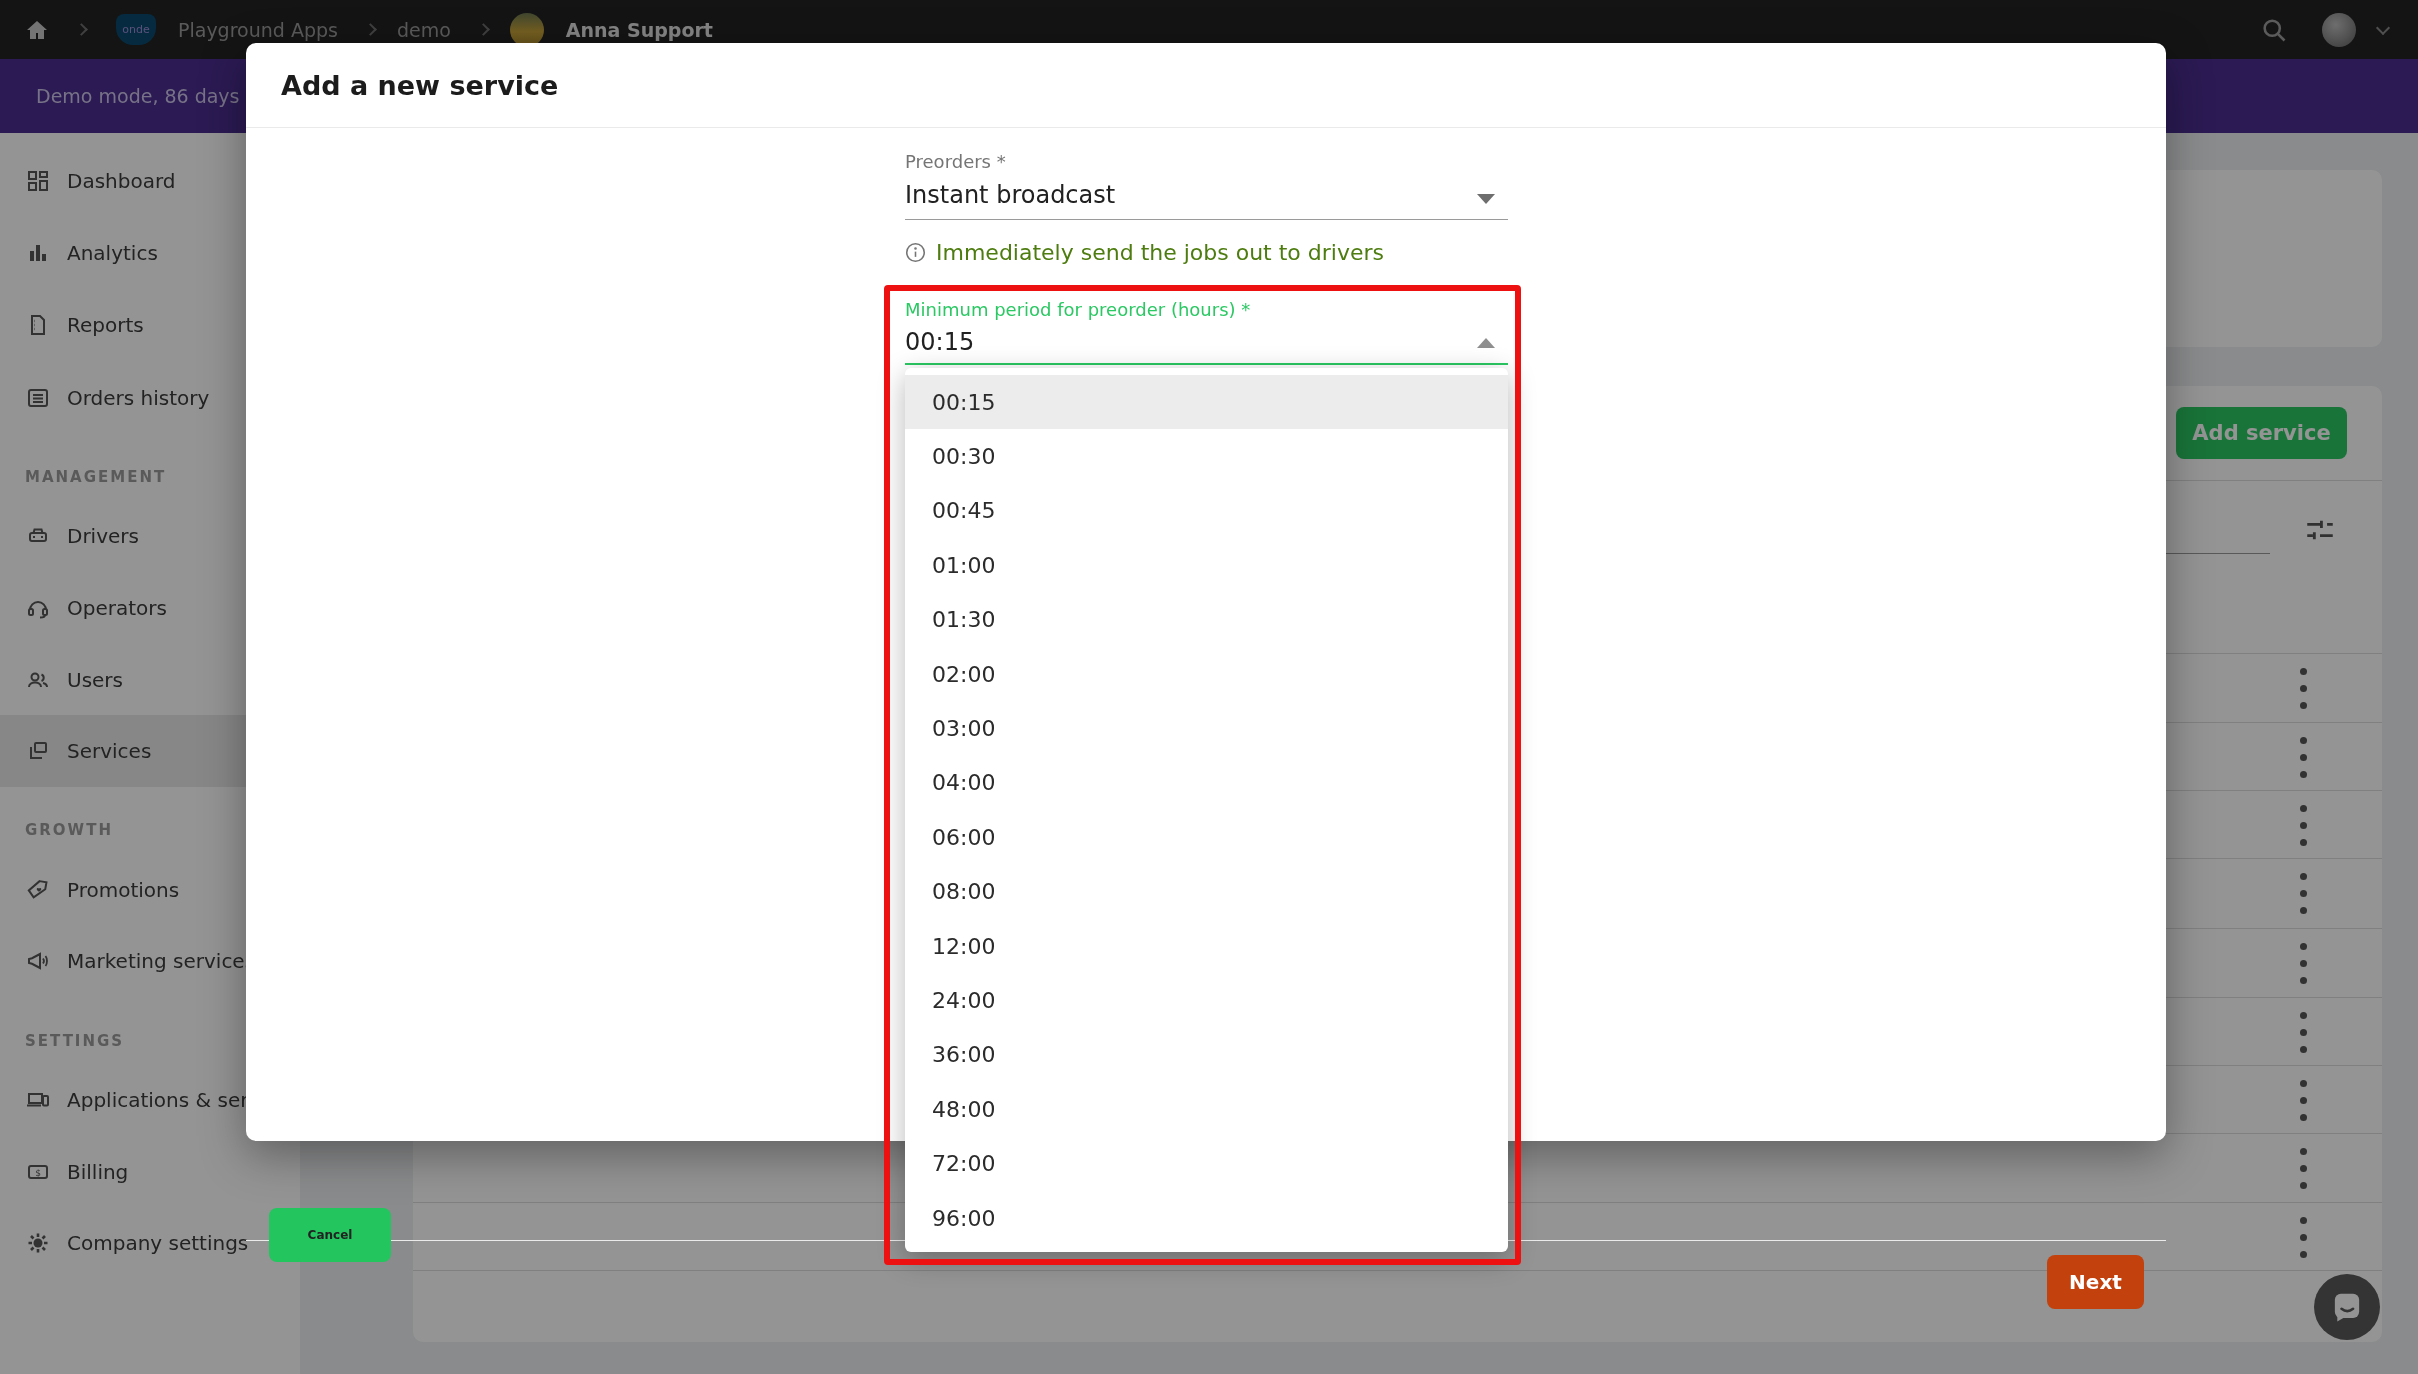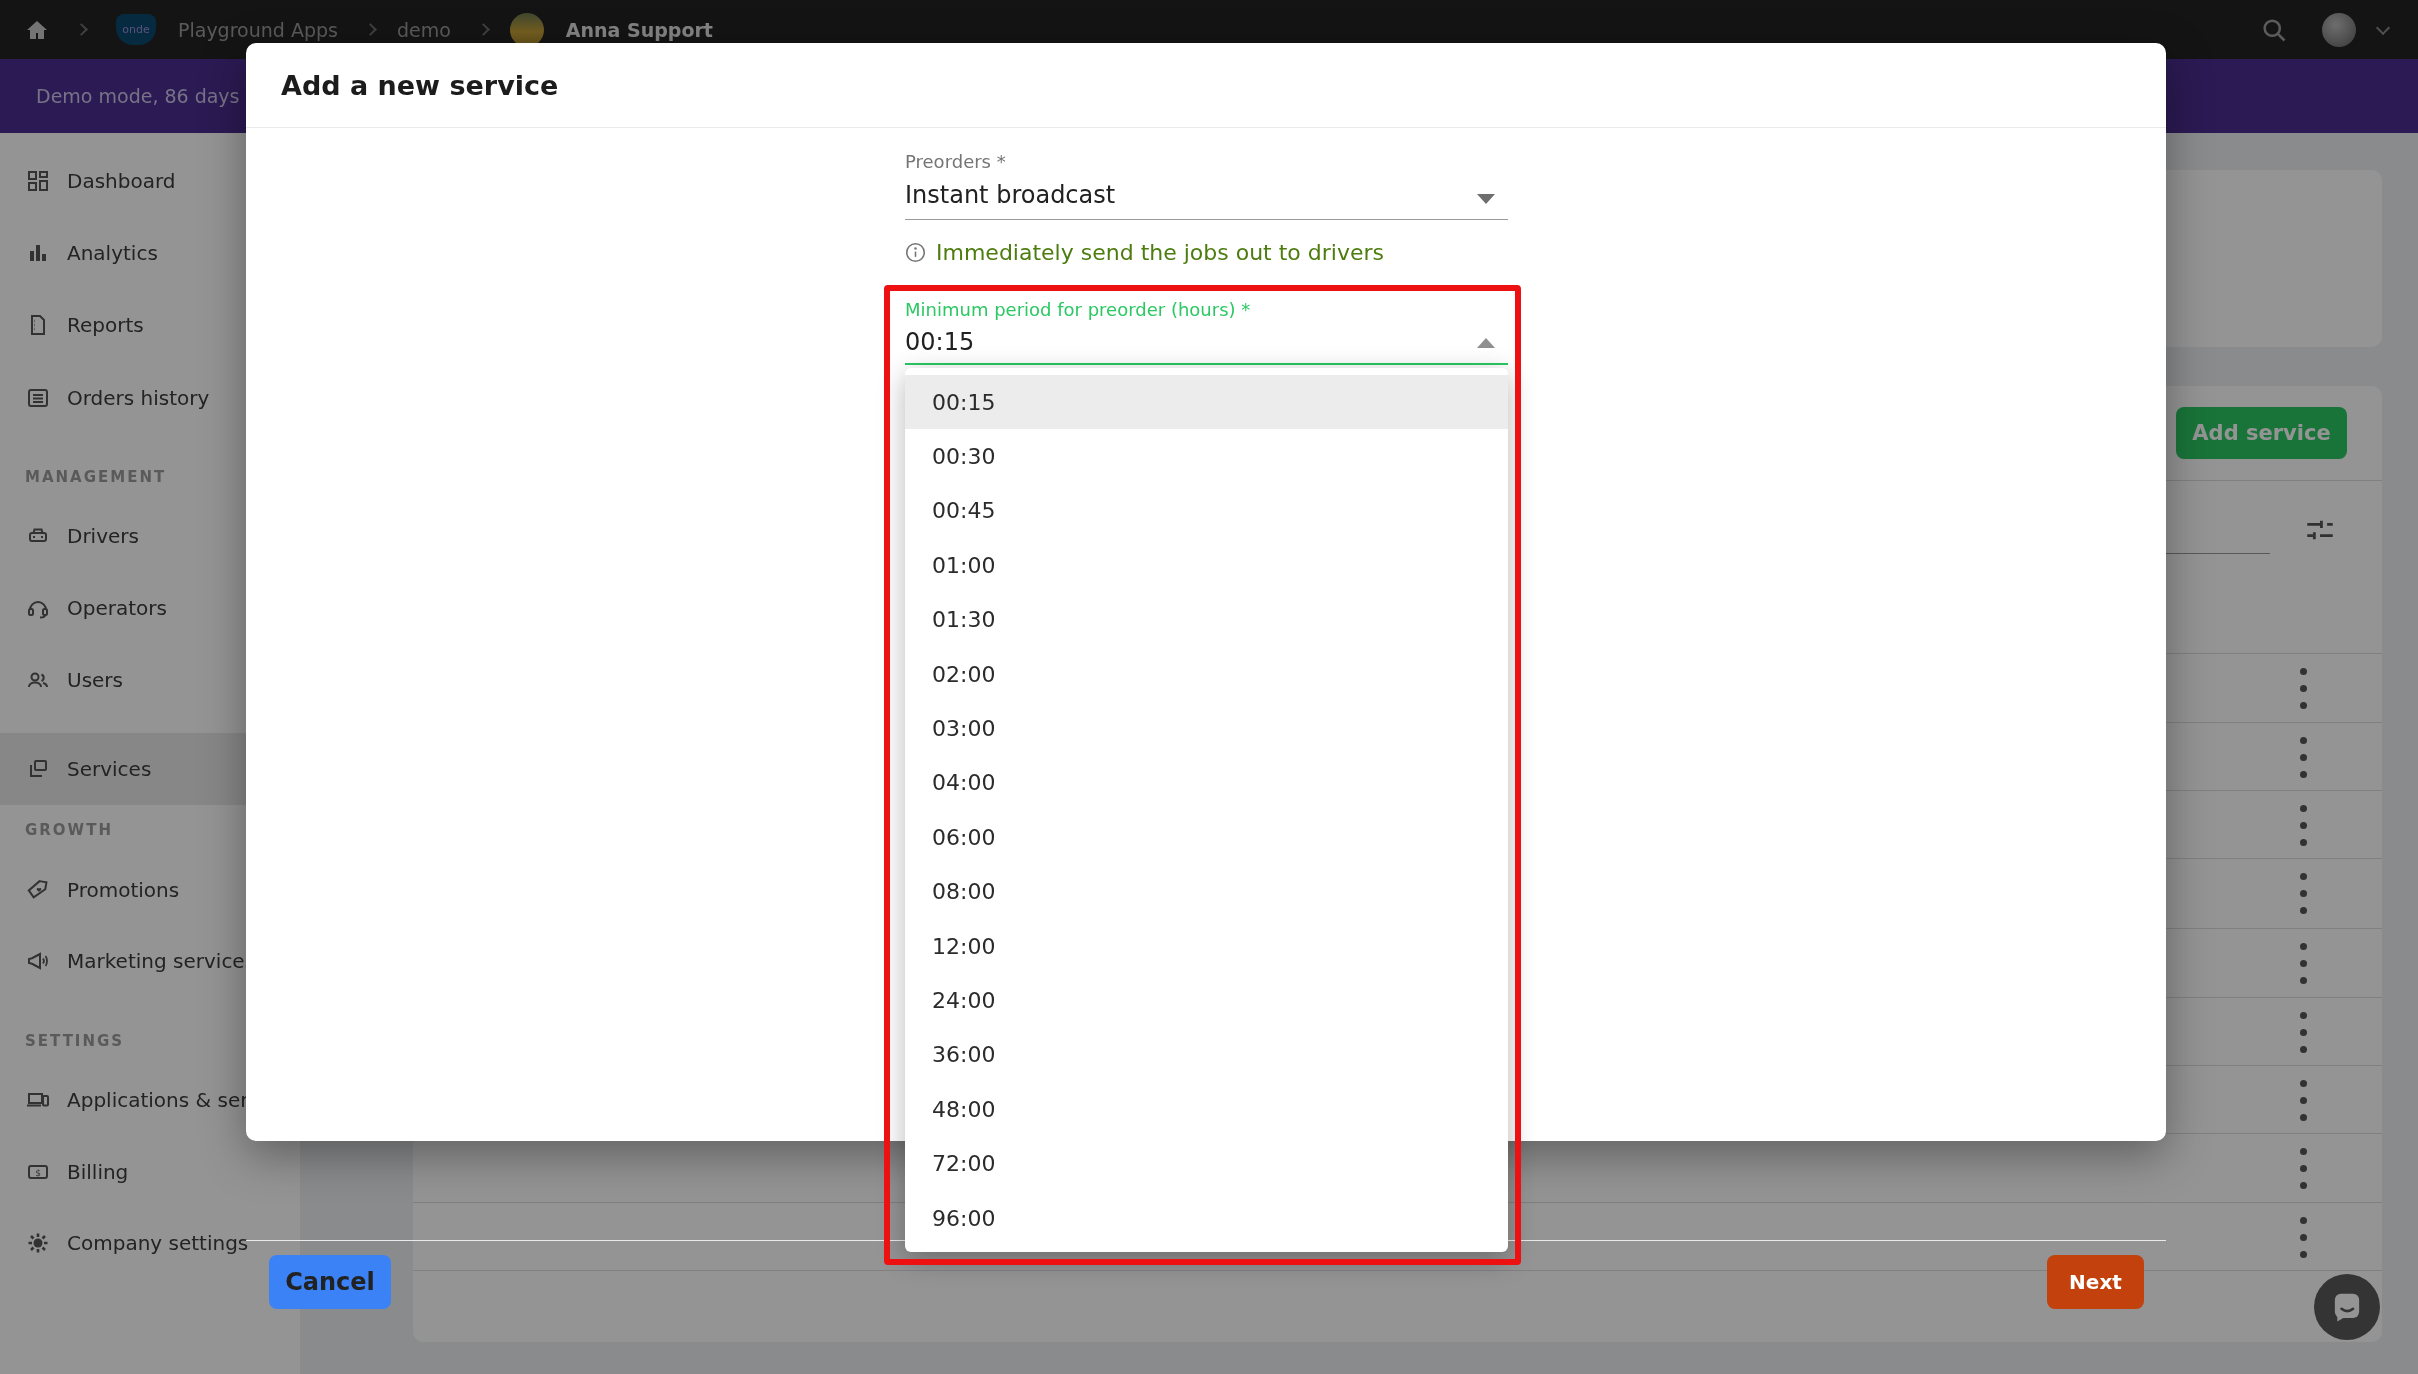--- a/index.html
+++ b/index.html
@@ -72,22 +72,22 @@
   .u-line2{position:absolute;left:659px;top:320px;width:603px;height:2px;background:#2bc863;}
   .hint{position:absolute;left:659px;top:197px;display:flex;align-items:center;gap:10px;color:#4d7c0f;font-size:22px;text-align:center;}
   .green{color:#2bc863;}
   .dropdown{position:absolute;left:659px;top:325px;width:603px;height:884px;background:#fff;border-radius:6px;
             box-shadow:0 7px 28px rgba(0,0,0,0.28);padding:7px 0;z-index:3;overflow:hidden;}
   .opt{height:54.4px;display:flex;align-items:center;padding-left:27px;font-size:22px;color:#2b2b2b;cursor:pointer;}
   .opt.selected{background:#ececec;}
   .redbox{position:absolute;left:638px;top:242px;width:637px;height:980px;border:6px solid #ee1111;
           border-radius:4px;z-index:20;pointer-events:none;}
   .footer-line{position:absolute;left:0;top:1197px;width:100%;height:1px;background:#eaeaea;}
-  .btn-cancel{position:absolute;left:23px;top:1212px;width:122px;height:54px;background:#3b82f6;border-radius:8px;
-              color:#222;font-weight:700;font-size:24px;display:flex;align-items:center;justify-content:center;cursor:pointer;}
+  .btn-cancel{position:absolute;left:23px;top:1165px;width:122px;height:54px;background:#22c55e;border-radius:8px;
+              color:#222;font-weight:700;font-size:12px;display:flex;align-items:center;justify-content:center;cursor:pointer;}
   .btn-next{position:absolute;left:1801px;top:1212px;width:97px;height:54px;background:#c2410c;border-radius:8px;
             color:#fff;font-weight:700;font-size:20px;display:flex;align-items:center;justify-content:center;cursor:pointer;}
   svg{display:block;}
 </style>
 </head>
 <body>
 
 <div class="screen">
 
   <div class="topbar">
@@ -184,21 +184,21 @@
     </div>
     <div class="srow" style="top:511px">
       <span class="ic">
         <svg width="24" height="24" viewBox="0 0 24 24" fill="none" stroke="currentColor" stroke-width="2">
           <circle cx="9" cy="9" r="3.5"></circle>
             <path d="M15.5 6.5a3.5 3.5 0 0 1 0 6.5M3 19c0-3 3-4.5 6-4.5s6 1.5 6 4.5M17 15c2 .5 4 1.7 4 4"></path>
           </svg>
       </span>
         <span class="lbl">Users</span>
     </div>
-    <div class="srow selected" style="top:600px">
+    <div class="srow selected" style="top:582px">
       <span class="ic">
         <svg width="24" height="24" viewBox="0 0 24 24" fill="none" stroke="currentColor" stroke-width="2">
           <rect x="9" y="4" width="11" height="9" rx="1"></rect>
             <path d="M5 8v11h11"></path>
           </svg>
       </span>
         <span class="lbl">Services</span>
     </div>
 
     <div class="shead" style="top:683px">GROWTH</div>

